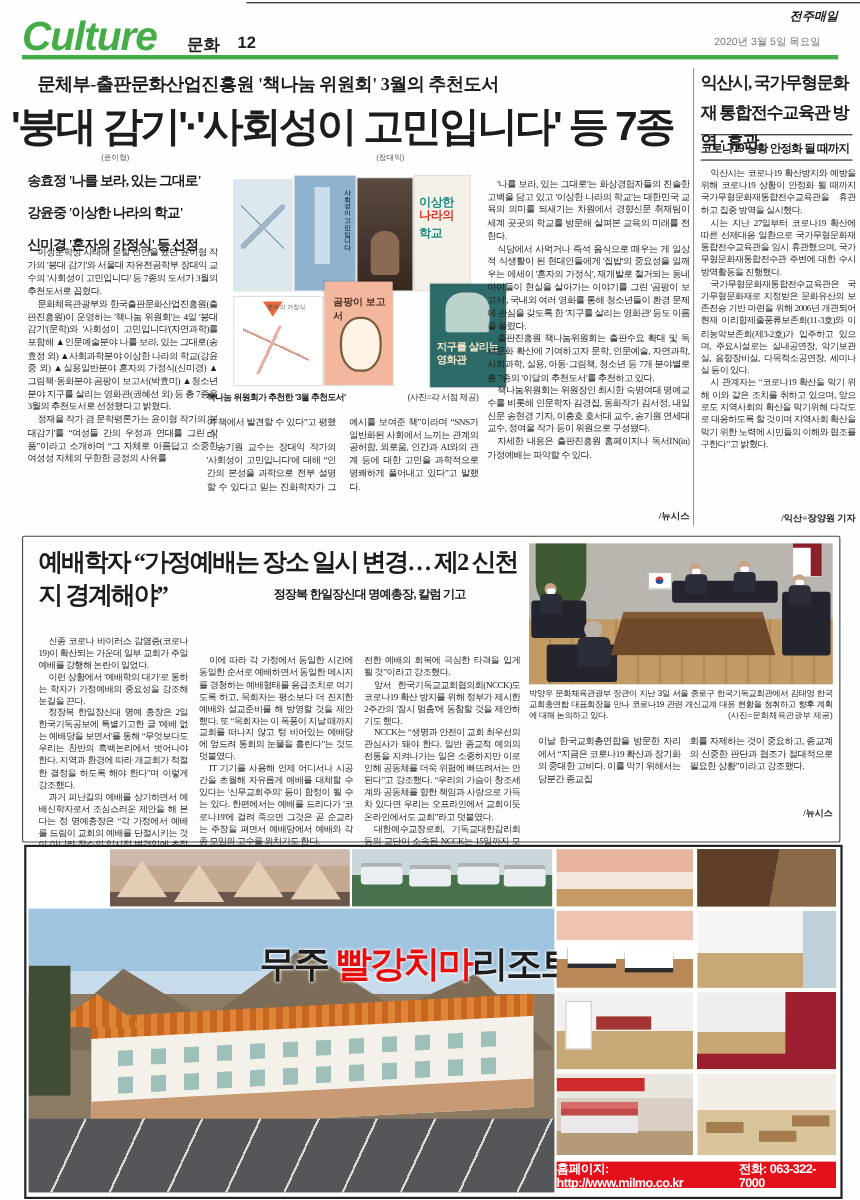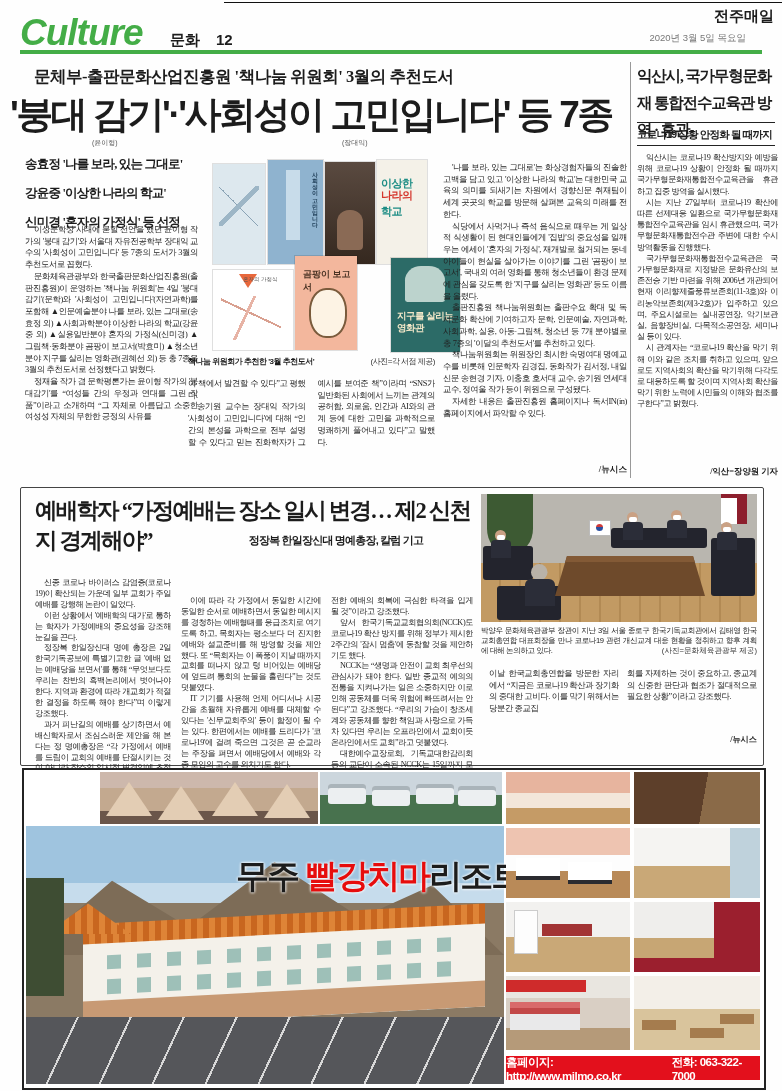--- a/index.html
+++ b/index.html
@@ -6,21 +6,21 @@
   #page{position:relative;width:782px;height:1091px;background:#fefefe;margin:0 auto;
         font-family:"Liberation Serif","DejaVu Serif",serif;color:#1c1c1c;overflow:hidden;}
   .abs{position:absolute;}
   .sans{font-family:"Liberation Sans","DejaVu Sans",sans-serif;}
   
   .topline{left:224px;top:2px;width:558px;height:1px;background:#111;}
   .culture-logo{left:20px;top:12px;font-size:37px;font-weight:bold;font-style:italic;
     color:#44ad47;letter-spacing:-1px;}
   .section-ko{left:170px;top:31px;font-size:15px;font-weight:bold;}
   .page-num{left:216px;top:31px;font-size:15px;font-weight:bold;}
-  .masthead{right:8px;top:7px;font-size:15px;font-weight:900;letter-spacing:0;}
+  .masthead{right:20px;top:7px;font-size:11px;font-weight:900;letter-spacing:0;font-style:italic;}
   .issue-date{right:36px;top:32px;font-size:9.5px;color:#777;}
   .green-rule{left:20px;top:50px;width:742px;height:4px;background:#44ad47;}
   
   .v-divider{left:630px;top:62px;width:1px;height:416px;background:#999;}
   .kicker{left:34px;top:66px;font-size:16.5px;font-weight:700;letter-spacing:-0.5px;}
   .headline-main{left:10px;top:90px;width:606px;font-size:37px;font-weight:900;
     letter-spacing:-2.5px;white-space:nowrap;}
   .hl-note{font-size:7px;color:#555;letter-spacing:0;}
   .note1{left:92px;top:138px;} .note2{left:342px;top:138px;}
   .subhead-block{left:25px;top:150px;width:176px;font-size:12.5px;font-weight:700;
@@ -231,21 +231,21 @@
 
   <div class="abs body-col cont m-col2">
       <p>이 책에서 발견할 수 있다”고 평했다.</p>
       <p>송기원 교수는 장대익 작가의 '사회성이 고민입니다'에 대해 “인간의 본성을 과학으로 전부 설명할 수 있다고 믿는 진화학자가 그 예시를 보여준 책”이라며 “SNS가 일반화된 사회에서 느끼는 관계의 공허함, 외로움, 인간과 AI와의 관계 등에 대한 고민을 과학적으로 명쾌하게 풀어내고 있다”고 말했다.</p>
     </div>
   <div class="abs body-col m-col3">
       <p>'나를 보라, 있는 그대로'는 화상경험자들의 진솔한 고백을 담고 있고 '이상한 나라의 학교'는 대한민국 교육의 의미를 되새기는 차원에서 경향신문 취재팀이 세계 곳곳의 학교를 방문해 살펴본 교육의 미래를 전한다.</p>
       <p>식당에서 사먹거나 즉석 음식으로 때우는 게 일상적 식생활이 된 현대인들에게 '집밥'의 중요성을 일깨우는 에세이 '혼자의 가정식', 재개발로 철거되는 동네 아이들이 현실을 살아가는 이야기를 그린 '곰팡이 보고서', 국내외 여러 영화를 통해 청소년들이 환경 문제에 관심을 갖도록 한 '지구를 살리는 영화관' 등도 이름을 올렸다.</p>
       <p>출판진흥원 책나눔위원회는 출판수요 확대 및 독서문화 확산에 기여하고자 문학, 인문예술, 자연과학, 사회과학, 실용, 아동·그림책, 청소년 등 7개 분야별로 총 7종의 '이달의 추천도서'를 추천하고 있다.</p>
       <p>책나눔위원회는 위원장인 최시한 숙명여대 명예교수를 비롯해 인문학자 김경집, 동화작가 김서정, 내일신문 송현경 기자, 이충호 호서대 교수, 송기원 연세대 교수, 정여울 작가 등이 위원으로 구성됐다.</p>
-      <p>자세한 내용은 출판진흥원 홈페이지나 독서IN(in) 홈페이지에서 파악할 수 있다.</p>
+      <p>자세한 내용은 출판진흥원 홈페이지나 독서IN(in) 가정예배는 파악할 수 있다.</p>
     </div>
   <div class="abs m-byline">/뉴시스</div>
 
   <div class="abs side-title">익산시, 국가무형문화재 통합전수교육관 방역 · 휴관</div>
   <div class="abs side-rule-a"></div>
   <div class="abs side-subhead sans">코로나19 상황 안정화 될 때까지</div>
   <div class="abs side-rule-b"></div>
   <div class="abs body-col side-body">
       <p>익산시는 코로나19 확산방지와 예방을 위해 코로나19 상황이 안정화 될 때까지 국가무형문화재통합전수교육관을 휴관하고 집중 방역을 실시했다.</p>
       <p>시는 지난 27일부터 코로나19 확산에 따른 선제대응 일환으로 국가무형문화재통합전수교육관을 임시 휴관했으며, 국가무형문화재통합전수관 주변에 대한 수시 방역활동을 진행했다.</p>

